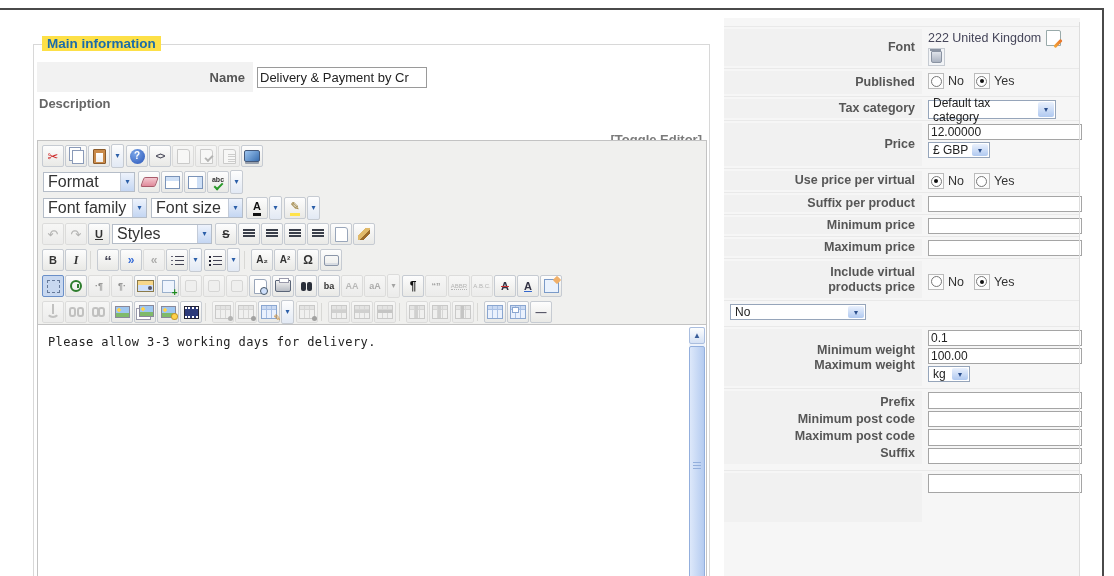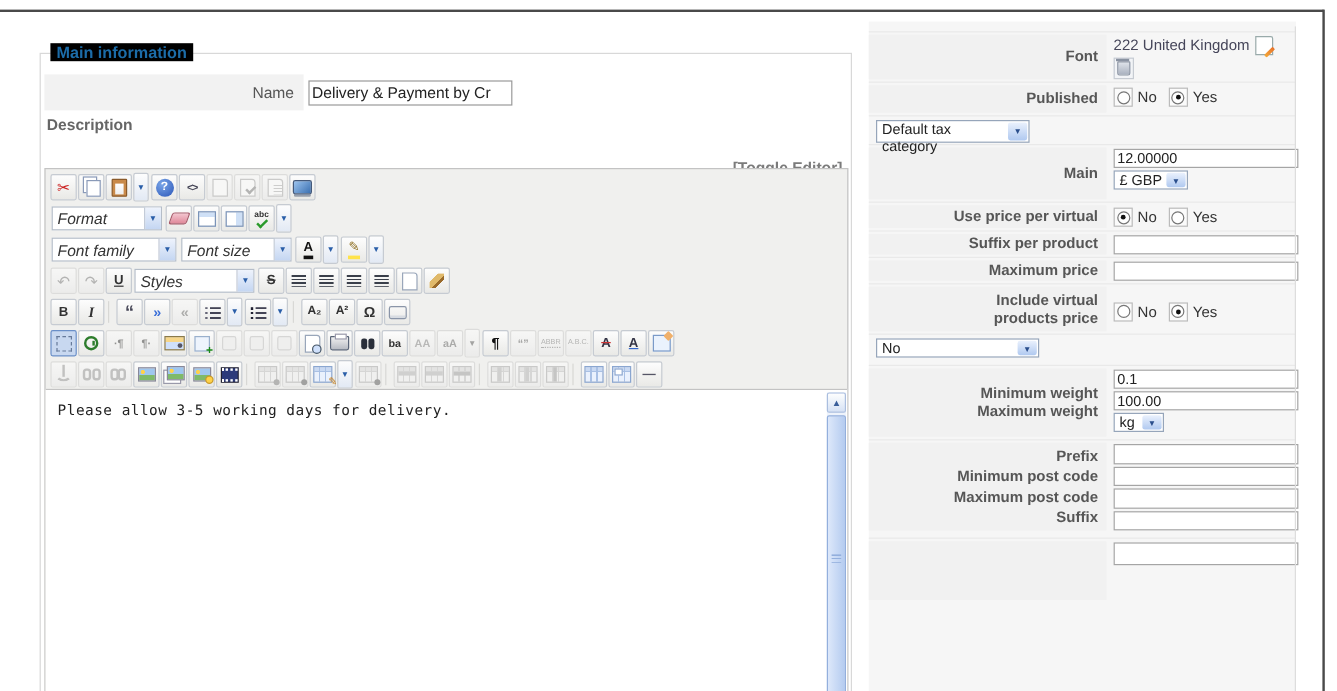--- a/index.html
+++ b/index.html
@@ -7,25 +7,25 @@
        font-family:"Liberation Sans",sans-serif;font-size:13px;color:#333;}
   .abs{position:absolute;}
 
   
   .frame-top{left:0;top:8px;width:1103px;height:2px;background:#4a4a4a;}
   .frame-right{left:1102px;top:8px;bottom:0;width:2px;background:#4a4a4a;}
 
   
   #left-panel{left:30px;top:18px;width:682px;bottom:0;background:#fff;}
   .fieldset{position:absolute;left:3px;top:26px;right:2px;bottom:-6px;border:1px solid #d8d8d8;}
-  .legend{position:absolute;left:12px;top:18px;background:#000000;padding:0 5px;
+  .legend{position:absolute;left:12px;top:18px;background:#fde047;padding:0 5px;
           color:#1c6ca8;font-weight:bold;font-size:13.5px;}
   .name-cell{position:absolute;left:7px;top:44px;width:216px;height:30px;background:#f2f2f2;
              display:flex;align-items:center;justify-content:flex-end;padding-right:8px;
-             box-sizing:border-box;font-weight:normal;color:#555;}
+             box-sizing:border-box;font-weight:bold;color:#555;}
   .name-input{position:absolute;left:227px;top:49px;width:164px;height:19px;border:1px solid #9a9a9a;
               font-family:"Liberation Sans",sans-serif;font-size:13px;color:#222;padding:0 2px;}
   .desc-label{position:absolute;left:9px;top:78px;font-weight:bold;color:#666;}
   .toggle-editor{position:absolute;right:10px;top:114px;font-weight:bold;color:#7b7b7b;cursor:pointer;}
 
   
   #editor{position:absolute;left:7px;top:122px;width:670px;height:460px;border:1px solid #c3c3c3;
           background:#f0f0ee;box-sizing:border-box;}
   #editor-toolbar{padding:2px 2px 1px 2px;}
   .tb-row{display:flex;align-items:center;height:26px;padding-left:2px;}
@@ -34,21 +34,21 @@
           box-sizing:border-box;flex:none;cursor:pointer;}
   .tb-btn.dis{filter:grayscale(1);opacity:.5;cursor:default;}
   .tb-btn.act{background:#c8d8f0;border-color:#6a8fc8;}
   .tb-darr{width:11px;height:22px;border:1px solid #c6cbd2;border-radius:2px;margin:0 2px 0 0;
            background:linear-gradient(#fdfdfd,#e2e9f4);color:#2a5ea8;font-size:8px;line-height:22px;
            text-align:center;flex:none;cursor:pointer;}
   .tb-darr.dis{filter:grayscale(1);opacity:.5;}
   .tb-sep{width:2px;height:18px;border-left:1px solid #d8d8d5;margin:0 4px 0 2px;flex:none;}
   .tb-select{height:20px;border:1px solid #b5bdc8;background:#fff;display:flex;align-items:center;
              margin:0 3px 0 1px;flex:none;position:relative;cursor:pointer;box-sizing:border-box;}
-  .ts-txt{flex:1;font-size:13px;color:#333;padding-left:4px;white-space:nowrap;overflow:hidden;font-style:italic;}
+  .ts-txt{flex:1;font-size:16px;color:#333;padding-left:4px;white-space:nowrap;overflow:hidden;}
   .ts-arr{width:13px;text-align:center;color:#2a5ea8;font-size:8px;background:linear-gradient(#eef3fc,#c4d6f2);
           align-self:stretch;line-height:18px;border-left:1px solid #c3cbd8;}
 
   
   .ic{display:flex;align-items:center;justify-content:center;font-size:11px;font-weight:bold;
       color:#333;line-height:1;position:relative;}
   .ic-cut{color:#c22;font-size:13px;font-weight:normal;}
   .ic-copy{width:10px;height:12px;background:#fff;border:1px solid #8a9ab8;margin-left:3px;margin-top:2px;
            box-shadow:-3px -3px 0 -1px #fff,-3px -3px 0 0 #8a9ab8;}
   .ic-paste{width:11px;height:13px;background:linear-gradient(#fff,#eee) no-repeat 2px 3px/7px 9px,#c98a4a;
@@ -162,21 +162,21 @@
   #right-panel{left:724px;top:18px;width:356px;bottom:0;background:#f6f6f6;}
   .right-edge{position:absolute;left:355px;top:4px;bottom:0;width:1px;background:#ddd;}
   .frow{display:flex;border-top:1px solid #e9e9e9;box-sizing:border-box;}
   .frow:first-child{border-top:none;}
   .flabel{width:198px;flex:none;background:#f1f1f1;margin:2px 0;display:flex;flex-direction:column;
      justify-content:center;align-items:flex-end;padding-right:7px;box-sizing:border-box;
      font-weight:bold;color:#565656;font-size:12.5px;text-align:right;line-height:15px;}
   .ffield{flex:1;padding:3px 0 0 6px;display:flex;flex-direction:column;align-items:flex-start;}
   .tin{height:17px;width:148px;border:1px solid #a5a5a5;background:#fff;font-family:"Liberation Sans",sans-serif;
      font-size:12px;color:#222;padding:0 2px;margin-bottom:2px;}
-  .xsel{display:inline-flex;height:19px;border:1px solid #96a5ba;background:#fff;
+  .xsel{display:inline-flex;align-items:center;height:19px;border:1px solid #96a5ba;background:#fff;
      font-size:12px;color:#222;position:relative;padding:0 20px 0 4px;box-sizing:border-box;cursor:pointer;margin-bottom:18px;}
   .xsel .xarr{position:absolute;right:1px;top:1px;bottom:1px;width:16px;background:linear-gradient(#eaf1fd,#b0c9f0);
      border-radius:2px;color:#2a4e8c;font-size:8px;display:flex;align-items:center;justify-content:center;}
   .radio-group{display:flex;align-items:center;gap:4px;margin-top:1px;}
   .radio{width:14px;height:14px;border:1px solid #bbb;background:#fbfbfb;display:inline-flex;align-items:center;
      justify-content:center;position:relative;cursor:pointer;flex:none;}
   .radio::before{content:"";width:9px;height:9px;border:1px solid #777;border-radius:50%;background:#fff;}
   .radio.checked::after{content:"";position:absolute;width:4px;height:4px;border-radius:50%;background:#111;}
   .rlabel{color:#333;font-size:12.5px;margin-right:6px;}
   .zone-line{display:flex;align-items:center;gap:5px;color:#46465a;font-size:12.5px;}
@@ -483,21 +483,21 @@
           </span>
           <span class="tb-btn">
             <span class="ic ic-tbl ic-corner"></span>
           </span>
           <span class="tb-btn">
             <span class="ic ic-hr">—</span>
           </span>
         </div>
       </div>
     <div id="editor-body">
-      <div id="editor-text">Please allow 3-5 working days for delivery.</div>
+      <div id="editor-text">Please allow 3-3 working days for delivery.</div>
       <div class="sb">
         <div class="sb-up">▲</div>
         <div class="sb-thumb"></div>
       </div>
     </div>
   </div>
 </div>
 
 <div class="abs" id="right-panel">
   <div class="right-edge"></div>
@@ -523,30 +523,31 @@
       <div class="radio-group">
         <span class="radio"></span>
         <span class="rlabel">No</span>
         <span class="radio checked"></span>
         <span class="rlabel">Yes</span>
       </div>
     </div>
   </div>
 
   <div class="frow" style="height:24px">
+    <div class="flabel">Tax category</div>
     <div class="ffield">
       <div class="xsel" style="width:128px">
         <span>Default tax category</span>
         <span class="xarr">▾</span>
       </div>
     </div>
   </div>
 
   <div class="frow" style="height:48px">
-    <div class="flabel">Main</div>
+    <div class="flabel">Price</div>
     <div class="ffield">
       <input class="tin" type="text" value="12.00000" style="">
       <div class="xsel" style="width:62px">
         <span>£ GBP</span>
         <span class="xarr">▾</span>
       </div>
     </div>
   </div>
 
 
@@ -562,20 +563,26 @@
     </div>
   </div>
 
   <div class="frow" style="height:22px">
     <div class="flabel">Suffix per product</div>
     <div class="ffield">
       <input class="tin" type="text" value="" style="">
     </div>
   </div>
 
+  <div class="frow" style="height:22px">
+    <div class="flabel">Minimum price</div>
+    <div class="ffield">
+      <input class="tin" type="text" value="" style="">
+    </div>
+  </div>
 
   <div class="frow" style="height:22px">
     <div class="flabel">Maximum price</div>
     <div class="ffield">
       <input class="tin" type="text" value="" style="">
     </div>
   </div>
 
   <div class="frow" style="height:42px">
     <div class="flabel" style="padding-left:60px">Include virtual products price</div>

